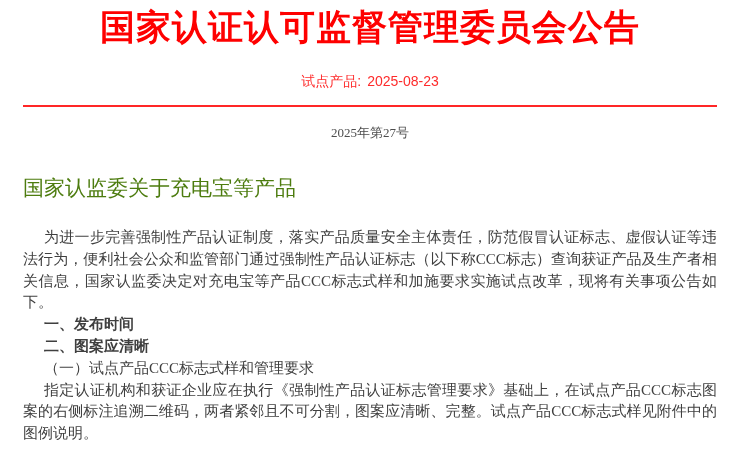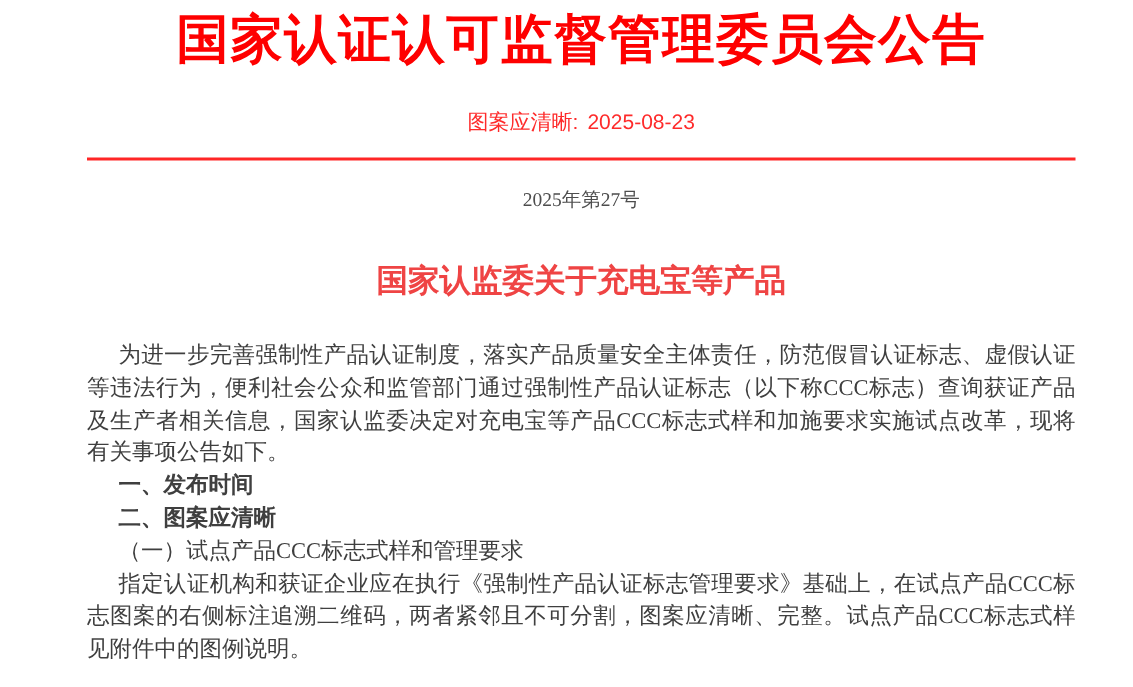--- a/index.html
+++ b/index.html
@@ -9,21 +9,21 @@
   }
   body {
     width: 755px;
     height: 458px;
     overflow: hidden;
   }
   .page {
     box-sizing: border-box;
     width: 755px;
     height: 458px;
-    padding: 6px 38px 0 58px;
+    padding: 6px 38px 0 23px;
     background: #ffffff;
   }
   .main-title {
     margin: 0;
     text-align: center;
     color: var(--title-red, #fe0000);
     font-family: "Liberation Sans", "DejaVu Sans", sans-serif;
     font-weight: 700;
     font-size: 35px;
     line-height: 42px;
@@ -47,24 +47,23 @@
   .docnum {
     margin-top: 16px;
     text-align: center;
     color: #4d4d4d;
     font-family: "Liberation Serif", "DejaVu Serif", serif;
     font-size: 13px;
     line-height: 19px;
   }
   .doc-title {
     margin: 29px 0 0 0;
-    text-align: center;
-    color: #ef4444;
+    color: #4d7c0f;
     font-family: "Liberation Sans", "DejaVu Sans", sans-serif;
-    font-weight: 700;
+    font-weight: 400;
     font-size: 21px;
     line-height: 33px;
   }
   .body-text {
     margin-top: 23px;
     color: var(--body-text, #3f3f3f);
     font-family: "Liberation Serif", "DejaVu Serif", serif;
     font-size: 15px;
     line-height: 21.8px;
     text-align: justify;
@@ -79,21 +78,21 @@
   }
 </style>
 </head>
 <body>
 
 <div class="page">
 
   <h1 class="main-title">国家认证认可监督管理委员会公告</h1>
 
   <div class="pubdate">
-    <span class="label">图案应清晰:</span><span>2025-08-23</span>
+    <span class="label">试点产品:</span><span>2025-08-23</span>
   </div>
 
   <hr class="divider">
 
   <div class="docnum">2025年第27号</div>
 
   <h2 class="doc-title">
     <span>国家认监委关于充电宝等产品</span><br>
   </h2>
 

